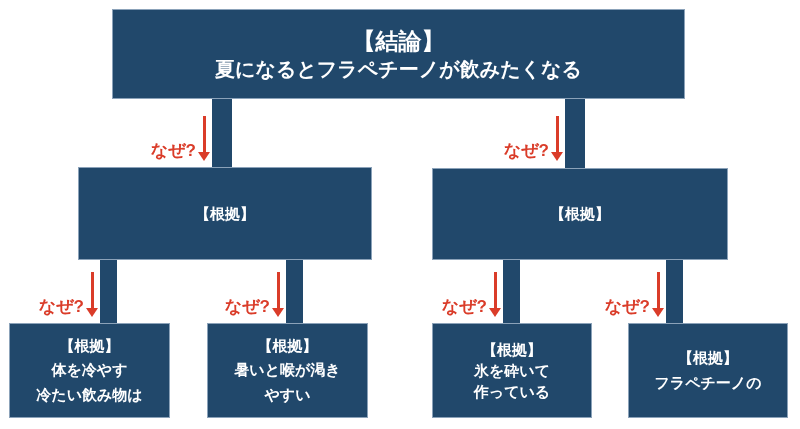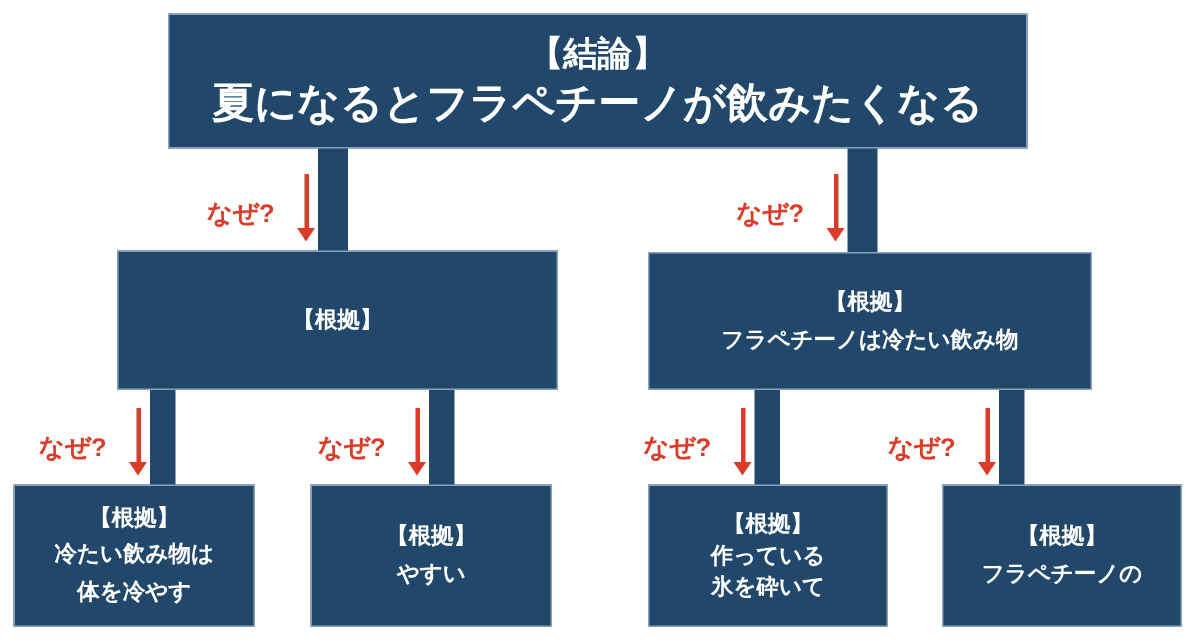--- a/index.html
+++ b/index.html
@@ -31,21 +31,21 @@
     flex-direction: column;
     align-items: center;
     justify-content: center;
     text-align: center;
     white-space: nowrap;
     z-index: 2;
   }
 
   .conclusion { left: 112px; top: 9px; width: 573px; height: 90px; line-height: 1.32; }
   .conclusion .tag  { font-size: 23px; }
-  .conclusion .main { font-size: 28px; }
+  .conclusion .main { font-size: 20px; }
 
   .mid-left  { left: 78px;  top: 167px; width: 294px; height: 93px; font-size: 15px; line-height: 1.7; }
   .mid-right { left: 432px; top: 168px; width: 296px; height: 92px; font-size: 15px; line-height: 1.7; }
 
   .b1 { left: 9px;   top: 323px; width: 161px; height: 95px; font-size: 15px; line-height: 1.62; }
   .b2 { left: 207px; top: 323px; width: 161px; height: 95px; font-size: 15px; line-height: 1.62; }
   .b3 { left: 432px; top: 323px; width: 160px; height: 95px; font-size: 15px; line-height: 1.42; }
   .b4 { left: 628px; top: 323px; width: 160px; height: 95px; font-size: 15px; line-height: 1.62; }
 
   .stub {
@@ -56,22 +56,22 @@
   .stub-l1-left  { left: 212px; top: 98px;  width: 20px; height: 70px; }
   .stub-l1-right { left: 565px; top: 98px;  width: 20px; height: 71px; }
   .stub-a { left: 100px; top: 259px; width: 17px; height: 65px; }
   .stub-b { left: 286px; top: 259px; width: 17px; height: 65px; }
   .stub-c { left: 503px; top: 259px; width: 17px; height: 65px; }
   .stub-d { left: 666px; top: 259px; width: 17px; height: 65px; }
 
   .why {
     position: absolute;
     display: flex;
-    align-items: center;
-    gap: 15px;
+    align-items: flex-end;
+    gap: 2px;
     color: var(--accent-red);
     z-index: 3;
   }
   .why-text { font-size: 17px; line-height: 1.2; margin-top: 9px; }
   .arrow { display: flex; flex-direction: column; align-items: center; width: 12px; }
   .arrow .shaft { width: 3px; height: 36px; background: var(--accent-red); }
   .arrow .head {
     width: 0; height: 0;
     border-left: 6px solid transparent;
     border-right: 6px solid transparent;
@@ -143,35 +143,35 @@
   <div class="box conclusion">
     <div class="tag">【結論】</div>
     <div class="main">夏になるとフラペチーノが飲みたくなる</div>
   </div>
 
   <div class="box mid-left">
     <div>【根拠】</div>
   </div>
   <div class="box mid-right">
     <div>【根拠】</div>
-    <div>フラペチーノは冷たい飲み物</div>
   </div>
 
   <div class="box b1">
     <div>【根拠】</div>
+    <div>体を冷やす</div>
     <div>冷たい飲み物は</div>
-    <div>体を冷やす</div>
   </div>
   <div class="box b2">
     <div>【根拠】</div>
+    <div>暑いと喉が渇き</div>
     <div>やすい</div>
   </div>
   <div class="box b3">
     <div>【根拠】</div>
+    <div>氷を砕いて</div>
     <div>作っている</div>
-    <div>氷を砕いて</div>
   </div>
   <div class="box b4">
     <div>【根拠】</div>
     <div>フラペチーノの</div>
   </div>
 
 </div>
 
 </body></html>

